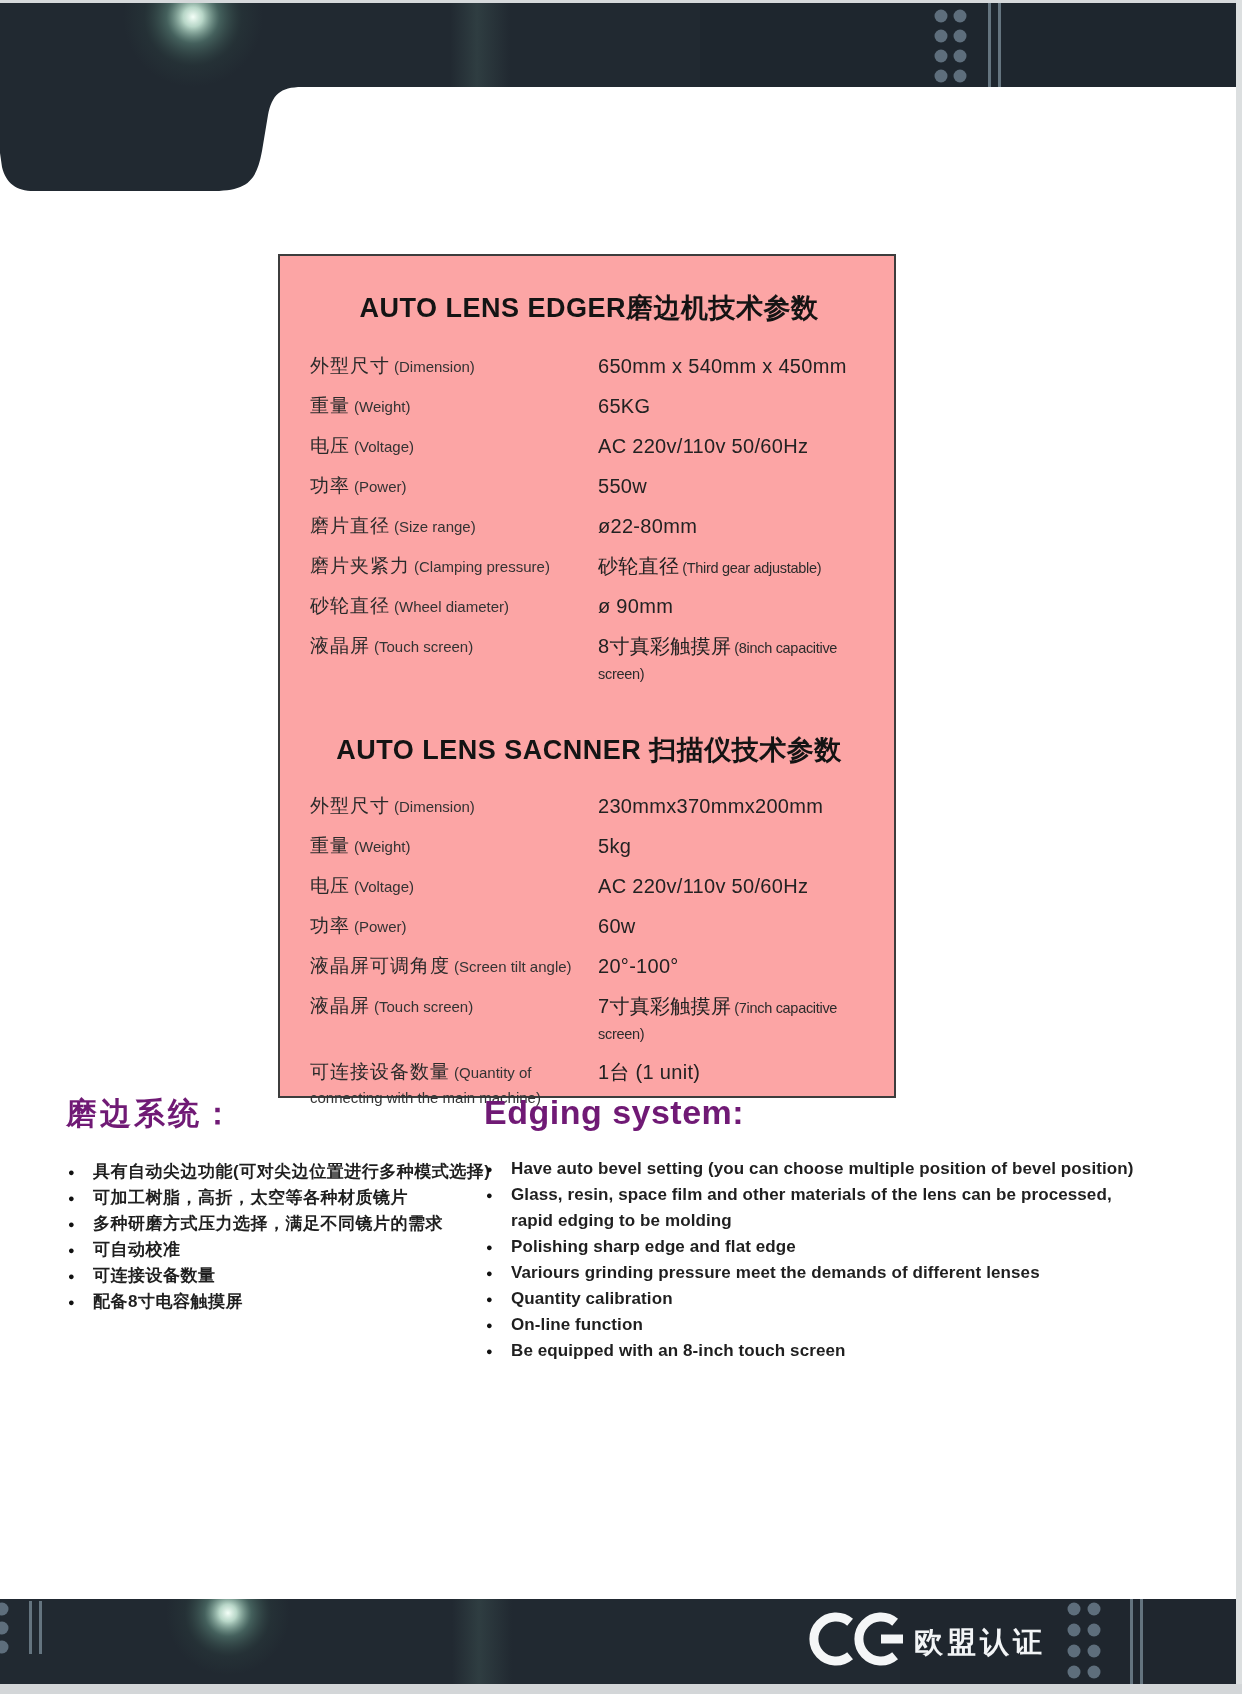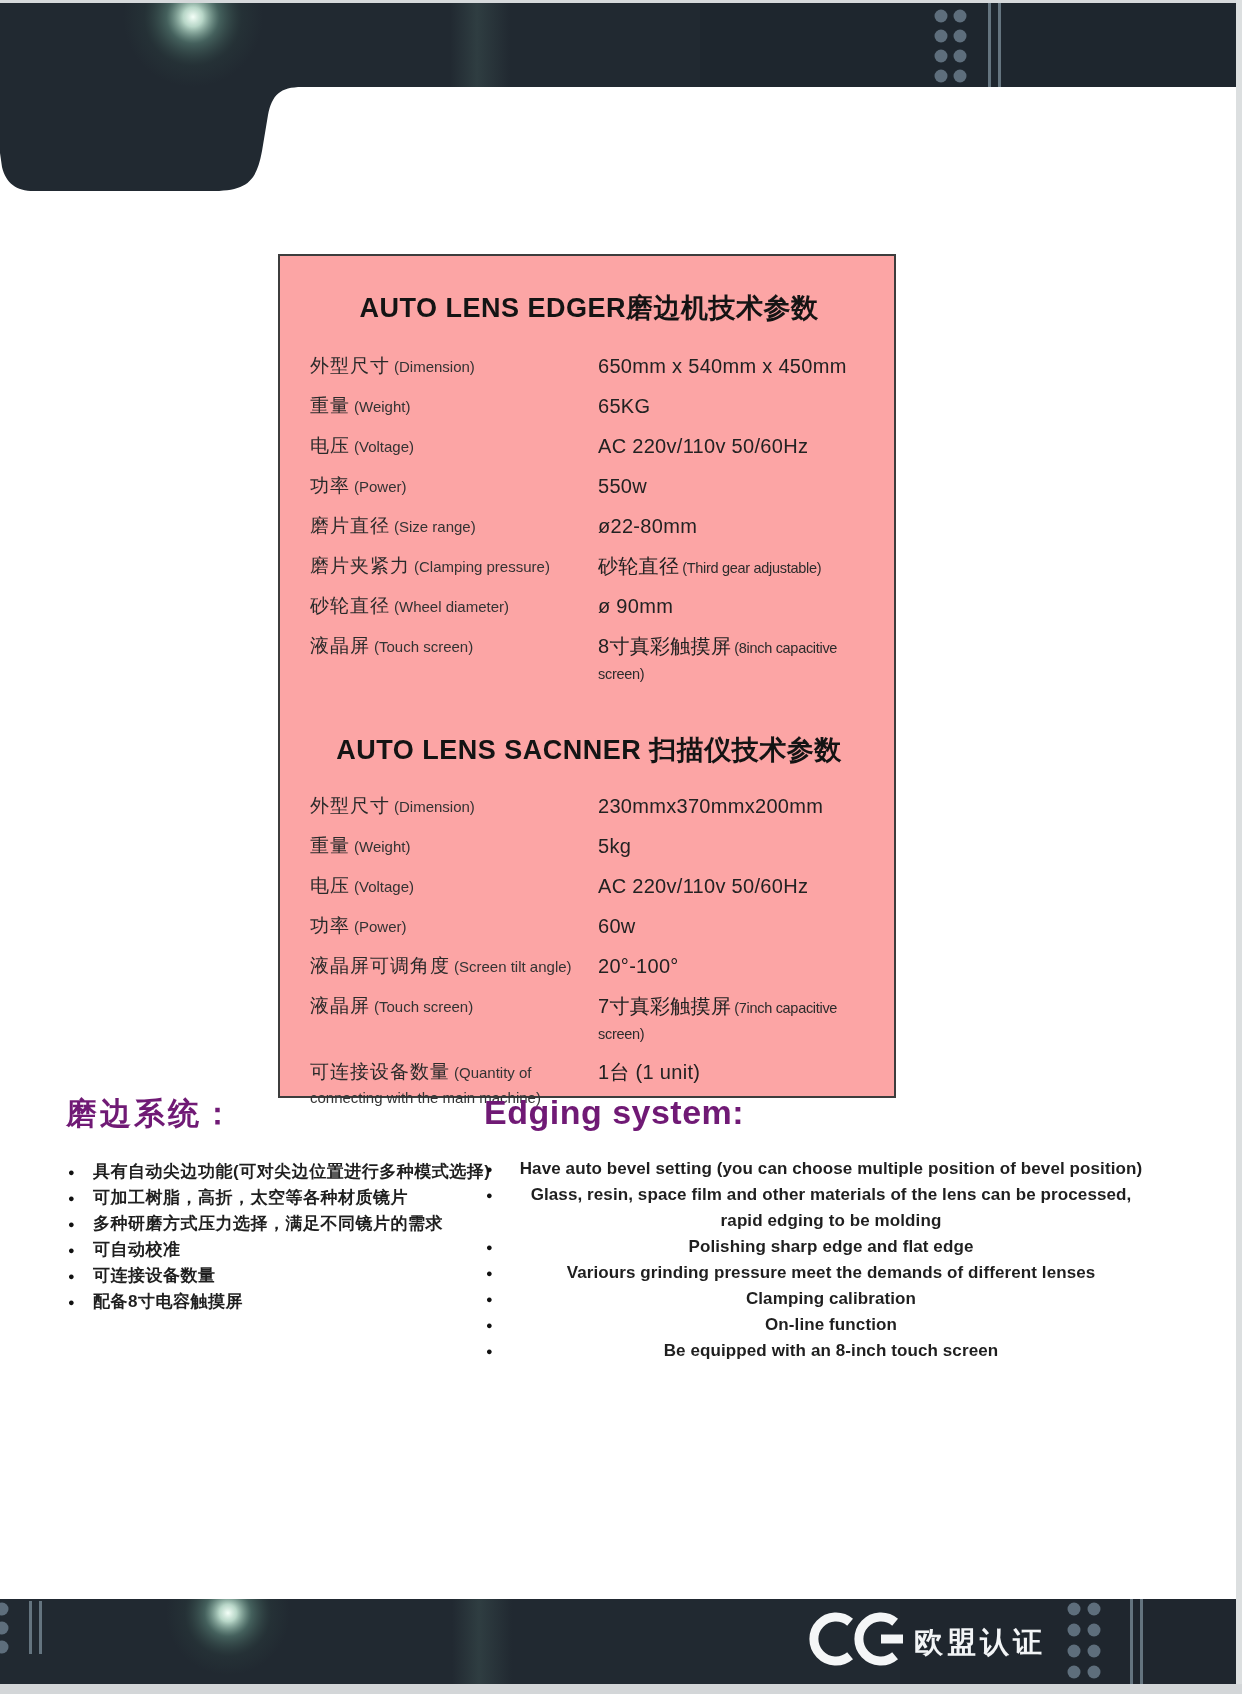--- a/index.html
+++ b/index.html
@@ -47,21 +47,21 @@
   .features-zh h2{font-size:31px;letter-spacing:3px;}
   .features-en h2{font-size:34px;letter-spacing:.5px;}
   .features ul{list-style:none;margin:24px 0 0 0;padding:0;font-weight:bold;}
   .features li{
     position:relative;padding-left:27px;font-size:17px;line-height:26px;color:#1f1f1f;
   }
   .features li::before{
     content:"●";position:absolute;left:2px;top:0;font-size:11px;color:#111;
   }
   .features-zh li{white-space:nowrap;letter-spacing:.5px;}
-  .features-en li{max-width:640px;letter-spacing:.1px;text-align:center;}
+  .features-en li{max-width:640px;letter-spacing:.1px;}
 </style>
 </head>
 <body>
 
 <div class="edge edge-top"></div>
 <div class="edge edge-right"></div>
 <div class="edge edge-bottom"></div>
 
 <svg class="header-band" viewBox="0 0 1242 190" xmlns="http://www.w3.org/2000/svg">
   <defs>
@@ -181,21 +181,21 @@
       <li>配备8寸电容触摸屏</li>
     </ul>
   </div>
   <div class="features-en">
     <h2>Edging system:</h2>
     <ul>
       <li>Have auto bevel setting (you can choose multiple position of bevel position)</li>
       <li>Glass, resin, space film and other materials of the lens can be processed, rapid edging to be molding</li>
       <li>Polishing sharp edge and flat edge</li>
       <li>Variours grinding pressure meet the demands of different lenses</li>
-      <li>Clamping calibration</li>
+      <li>Quantity calibration</li>
       <li>On-line function</li>
       <li>Be equipped with an 8-inch touch screen</li>
     </ul>
   </div>
 </div>
 
 <div class="footer-band">
   <svg width="1242" height="85" viewBox="0 0 1242 85" xmlns="http://www.w3.org/2000/svg">
     <defs>
       <radialGradient id="glowB" cx="50%" cy="50%" r="50%">

